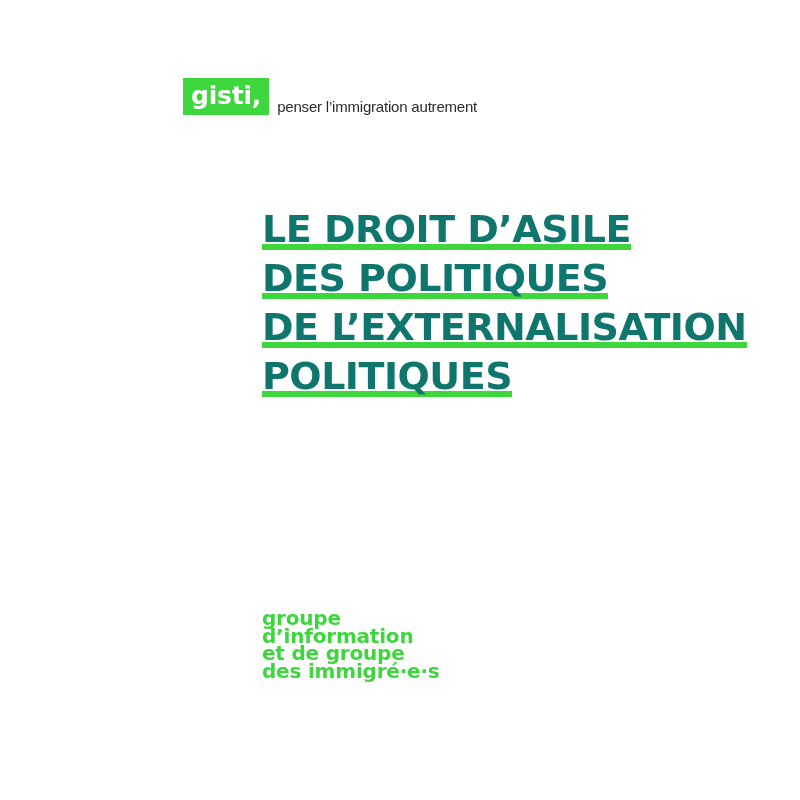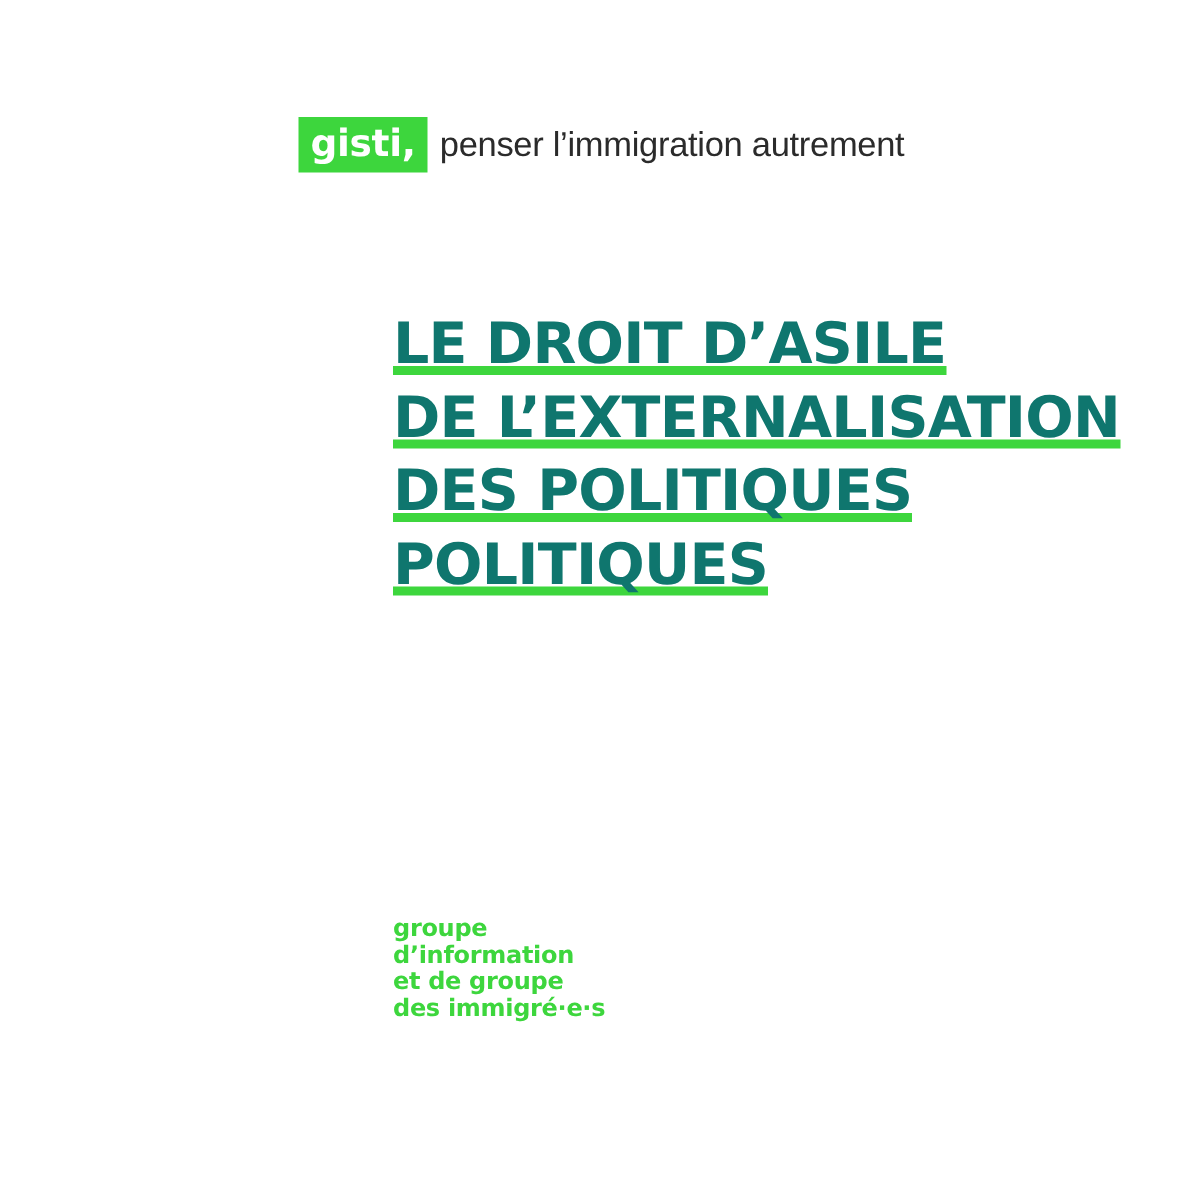--- a/index.html
+++ b/index.html
@@ -19,36 +19,35 @@
     height: 800px;
     background: #ffffff;
   }
 
   
   .header {
     position: absolute;
     left: 183px;
     top: 78px;
     display: flex;
-    align-items: center;
-    margin-left: 16px;
+    align-items: flex-end;
   }
   .logo-badge {
     background: #3dd63d;
     color: #ffffff;
     font-weight: bold;
     font-size: 25px;
     line-height: 1;
     padding: 5px 8px 7px 8px;
     letter-spacing: -0.2px;
     font-family: "DejaVu Sans", sans-serif;
   }
   .tagline {
     margin-left: 8px;
-    font-size: 23px;
+    font-size: 15px;
     color: #2b2b2b;
     font-family: "Liberation Sans", sans-serif;
     letter-spacing: -0.2px;
   }
 
   
   .title-block {
     position: absolute;
     left: 262px;
     top: 205px;
@@ -81,21 +80,21 @@
   }
 
   
   .org-block {
     position: absolute;
     left: 262px;
     top: 610px;
     color: #3dd63d;
     font-family: "DejaVu Sans", sans-serif;
     font-weight: bold;
-    font-size: 16px;
+    font-size: 20px;
     line-height: 17.5px;
     letter-spacing: -0.2px;
   }
   .org-block span {
     display: block;
   }
 </style>
 </head>
 <body>
 
@@ -105,25 +104,25 @@
     <div class="logo-badge">gisti,</div>
     <div class="tagline">penser l’immigration autrement</div>
   </div>
 
   <div class="title-block">
     <div class="title-line">
       <span class="txt">LE DROIT D’ASILE</span>
       <span class="rule"></span>
     </div>
     <div class="title-line">
-      <span class="txt">DE L’EXTERNALISATION</span>
+      <span class="txt">DES POLITIQUES</span>
       <span class="rule"></span>
     </div>
     <div class="title-line">
-      <span class="txt">DES POLITIQUES</span>
+      <span class="txt">DE L’EXTERNALISATION</span>
       <span class="rule"></span>
     </div>
     <div class="title-line">
       <span class="txt">POLITIQUES</span>
       <span class="rule"></span>
     </div>
   </div>
 
   <div class="org-block">
     <span>groupe</span>

